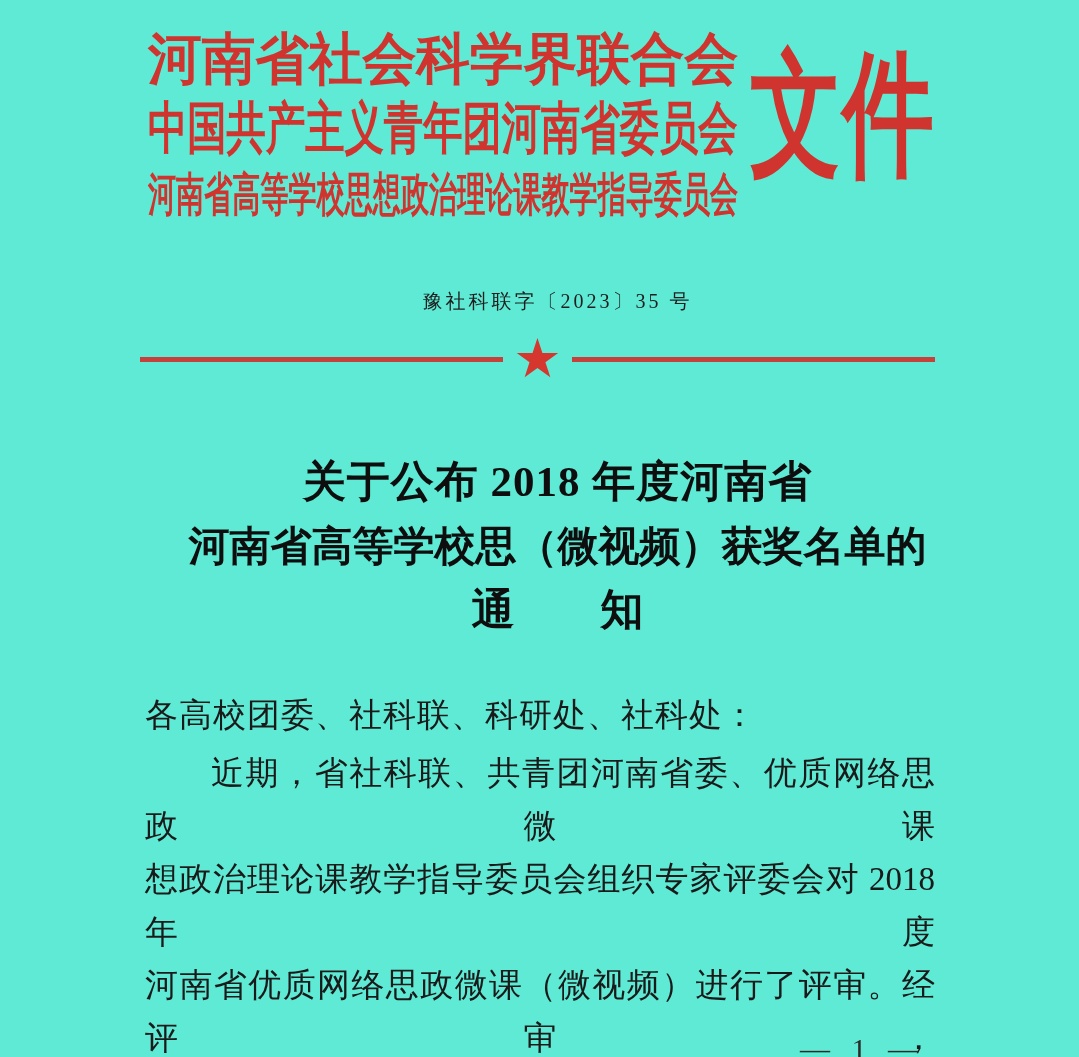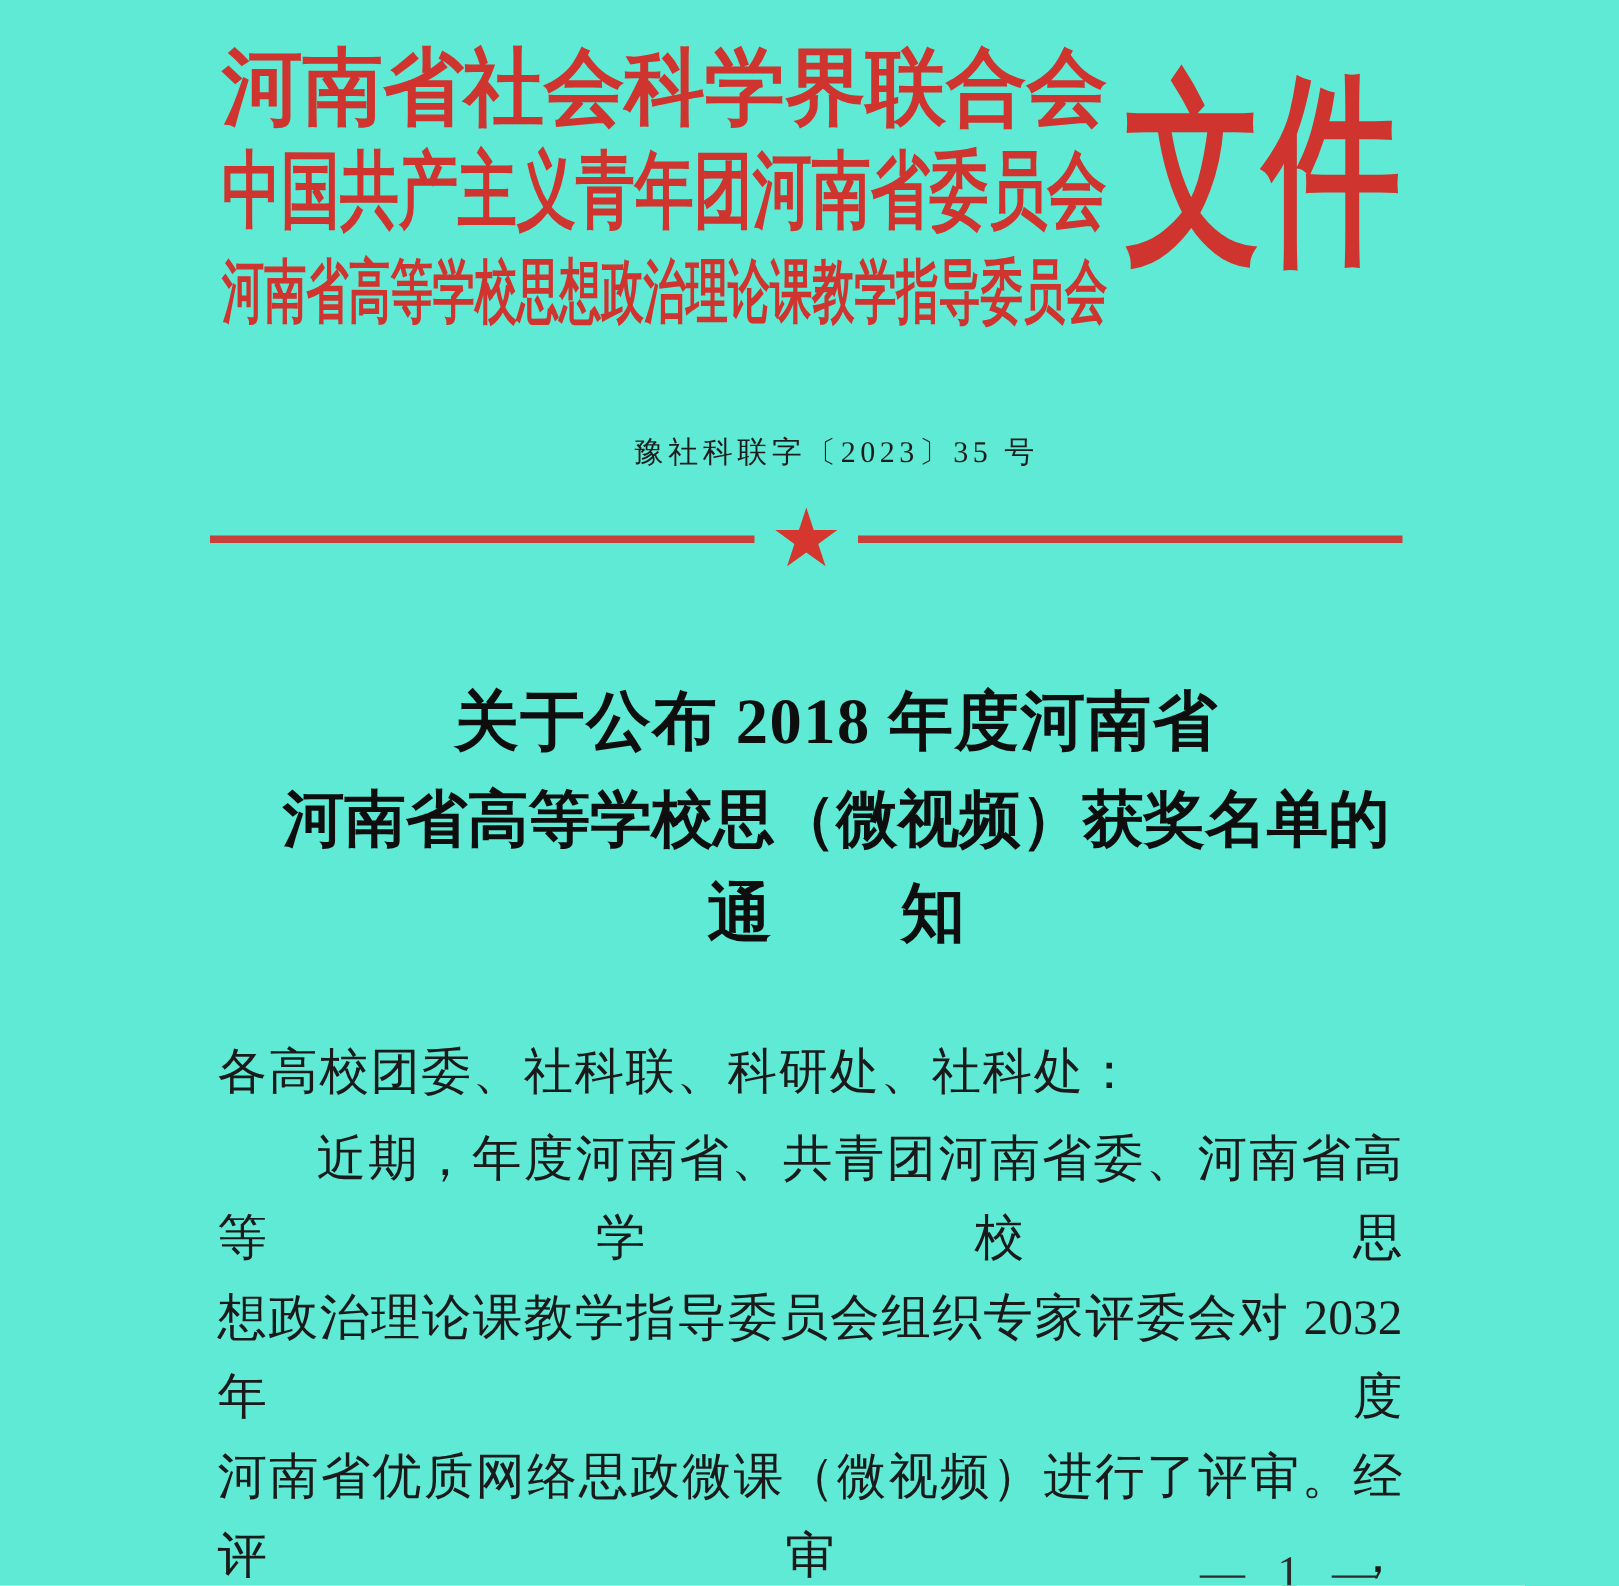--- a/index.html
+++ b/index.html
@@ -105,22 +105,22 @@
 
   <div class="title-block">
     <div class="title-line-1">关于公布 2018 年度河南省</div>
     <div class="title-line-2">河南省高等学校思（微视频）获奖名单的</div>
     <div class="title-line-3">通　　知</div>
   </div>
 
   <div class="body-block">
     <div class="salutation">各高校团委、社科联、科研处、社科处：</div>
     <div class="para">
-      <div class="para-line indent">近期，年度河南省、共青团河南省委、河南省高等学校思</div>
-      <div class="para-line">想政治理论课教学指导委员会组织专家评委会对 2032 年度</div>
+      <div class="para-line indent">近期，省社科联、共青团河南省委、优质网络思政微课</div>
+      <div class="para-line">想政治理论课教学指导委员会组织专家评委会对 2018 年度</div>
       <div class="para-line">河南省优质网络思政微课（微视频）进行了评审。经评审，</div>
       <div class="para-line">确定思政微课一等奖 56 项、二等奖 58 项、三等奖 49 项；</div>
 
     </div>
   </div>
 
   <div class="page-number">— 1 —</div>
 
 </div>
 

